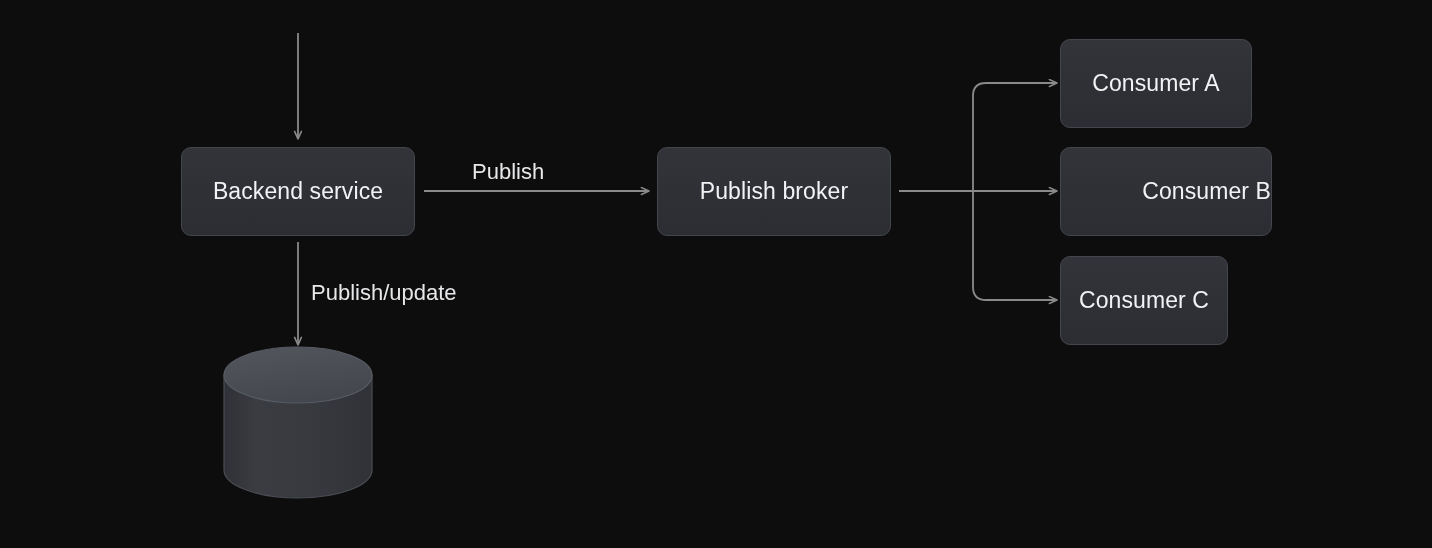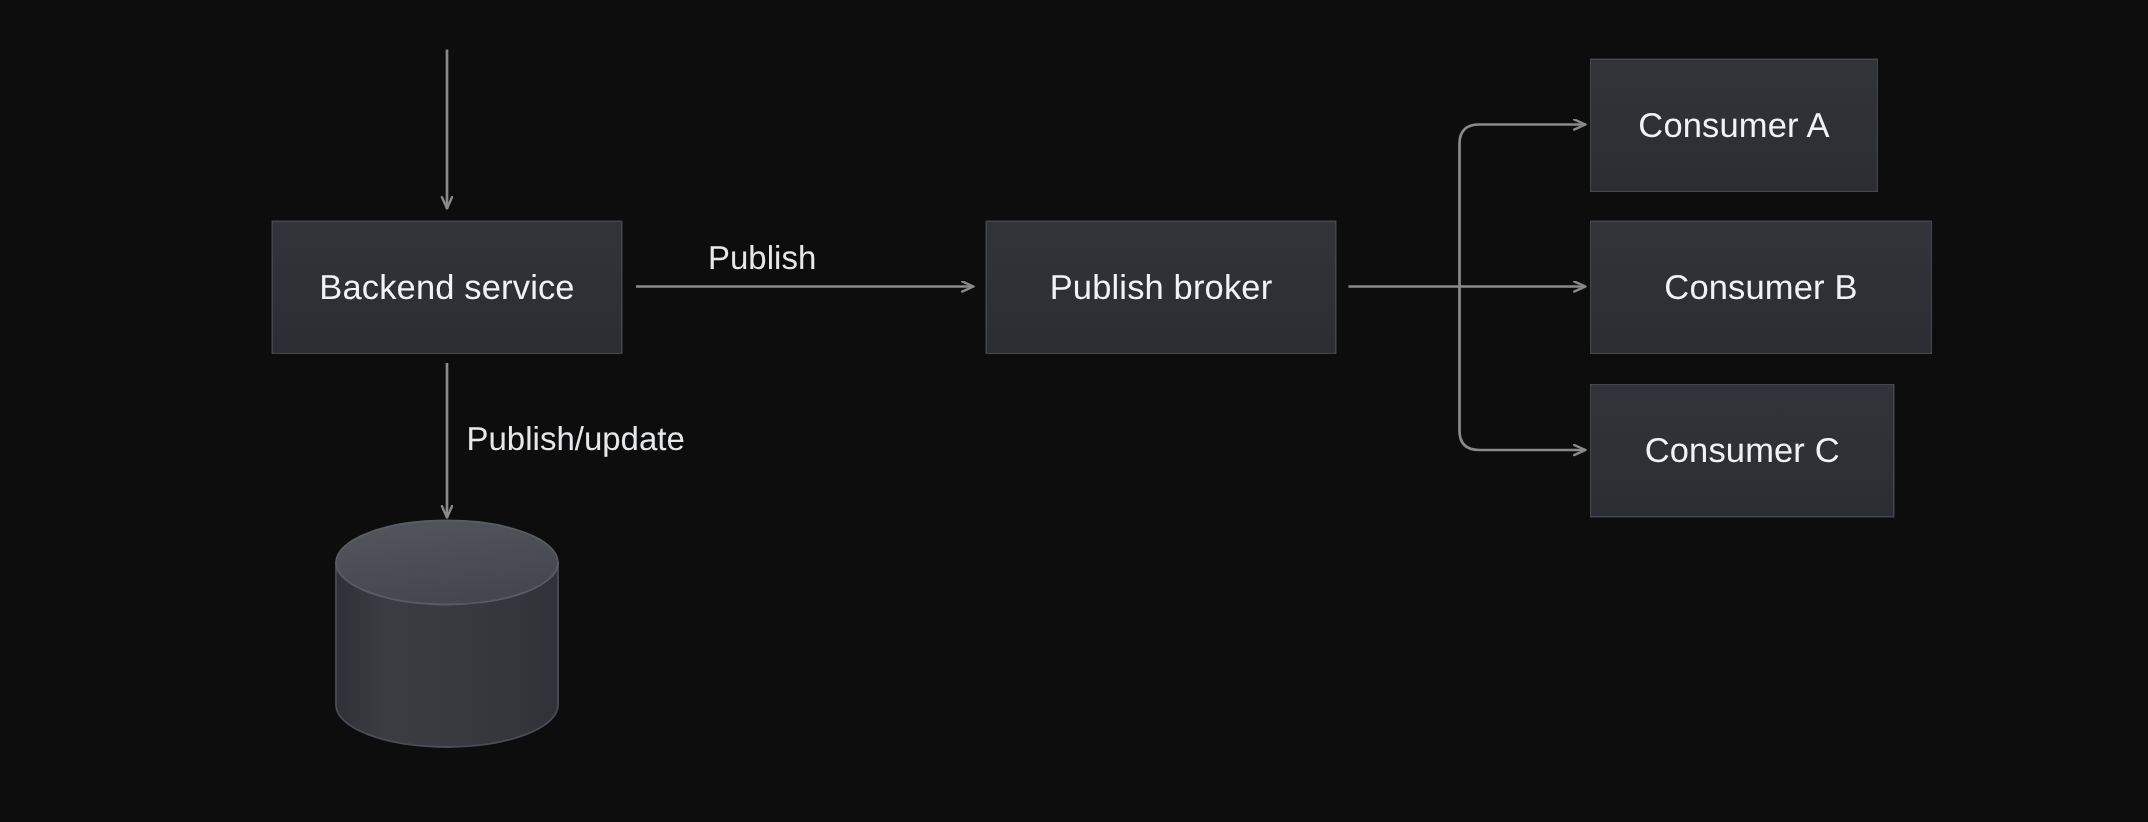--- a/index.html
+++ b/index.html
@@ -21,21 +21,21 @@
     top: 0;
     width: 1432px;
     height: 548px;
     pointer-events: none;
   }
   .node-box {
     position: absolute;
     box-sizing: border-box;
     background: linear-gradient(180deg, #32343a 0%, #2b2d32 100%);
     border: 1px solid #43464d;
-    border-radius: 0;
+    border-radius: 10px;
     display: flex;
     align-items: center;
     justify-content: center;
     color: #f1f2f4;
     font-size: 23px;
     letter-spacing: 0.1px;
     white-space: nowrap;
   }
   .edge-label {
     position: absolute;
@@ -92,25 +92,25 @@
   </div>
 
   <div class="node-box" style="left:657px; top:147px; width:234px; height:89px;">
     <span>Publish broker</span>
   </div>
 
   <div class="node-box" style="left:1060px; top:39px; width:192px; height:89px;">
     <span>Consumer A</span>
   </div>
 
-  <div class="node-box" style="left:1060px; top:147px; width:228px; height:89px;">
+  <div class="node-box" style="left:1060px; top:147px; width:212px; height:89px;justify-content:flex-end;">
     <span>Consumer B</span>
   </div>
 
-  <div class="node-box" style="left:1060px; top:256px; width:203px; height:89px;">
+  <div class="node-box" style="left:1060px; top:256px; width:168px; height:89px;">
     <span>Consumer C</span>
   </div>
 
   <div class="edge-label" style="left:472px; top:159px;">Publish</div>
 
   <div class="edge-label" style="left:311px; top:280px;">Publish/update</div>
 
 </div>
 
 </body></html>

